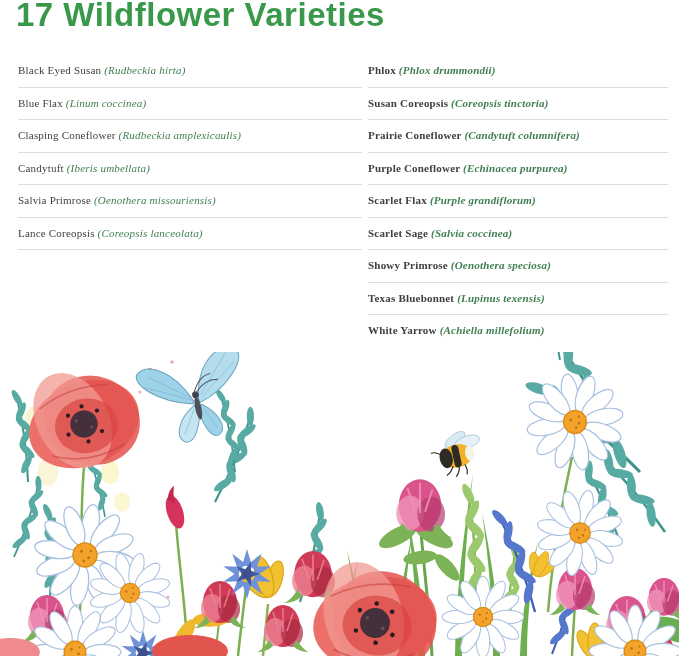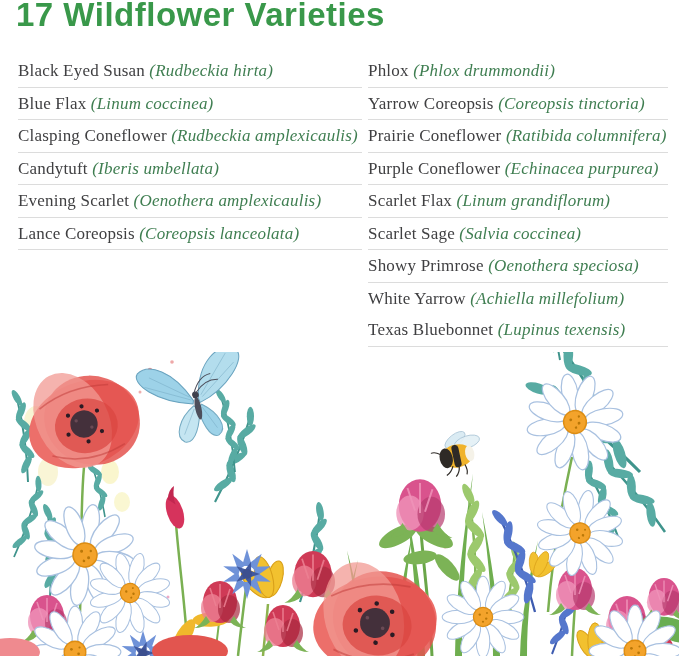--- a/index.html
+++ b/index.html
@@ -8,53 +8,53 @@
     font-family:"Liberation Serif", serif;
   }
   .title{
     position:absolute;left:16px;top:-4px;
     font-family:"Liberation Sans", sans-serif;
     font-weight:700;font-size:33px;letter-spacing:.5px;color:#39984a;
     white-space:nowrap;
   }
   .columns{position:absolute;left:18px;top:55px;display:flex;}
   .col-left{width:344px;margin-right:6px;}
-  .col-right{width:300px;}
+  .col-right{width:300px;font-weight:bold;}
   .row{
     height:31.5px;line-height:31.5px;border-bottom:1px solid #dcdcdc;
-    white-space:nowrap;font-size:17px;color:#3f3f41;letter-spacing:.2px;
+    white-space:nowrap;font-size:11px;color:#3f3f41;letter-spacing:.2px;
   }
   .row.last{border-bottom:none;}
   .sci{font-style:italic;color:#3f7e51;}
   svg.meadow{position:absolute;left:0;top:352px;display:block;}
 </style>
 </head>
 <body>
 
 <div class="title">17 Wildflower Varieties</div>
 
 <div class="columns">
   <div class="col-left">
     <div class="row"><span>Black Eyed Susan</span> <span class="sci">(Rudbeckia hirta)</span></div>
     <div class="row"><span>Blue Flax</span> <span class="sci">(Linum coccinea)</span></div>
     <div class="row"><span>Clasping Coneflower</span> <span class="sci">(Rudbeckia amplexicaulis)</span></div>
     <div class="row"><span>Candytuft</span> <span class="sci">(Iberis umbellata)</span></div>
-    <div class="row"><span>Evening Scarlet</span> <span class="sci">(Oenothera amplexicaulis)</span></div>
+    <div class="row"><span>Salvia Primrose</span> <span class="sci">(Oenothera missouriensis)</span></div>
     <div class="row"><span>Lance Coreopsis</span> <span class="sci">(Coreopsis lanceolata)</span></div>
   </div>
   <div class="col-right">
     <div class="row"><span>Phlox</span> <span class="sci">(Phlox drummondii)</span></div>
-    <div class="row"><span>Yarrow Coreopsis</span> <span class="sci">(Coreopsis tinctoria)</span></div>
-    <div class="row"><span>Prairie Coneflower</span> <span class="sci">(Ratibida columnifera)</span></div>
+    <div class="row"><span>Susan Coreopsis</span> <span class="sci">(Coreopsis tinctoria)</span></div>
+    <div class="row"><span>Prairie Coneflower</span> <span class="sci">(Candytuft columnifera)</span></div>
     <div class="row"><span>Purple Coneflower</span> <span class="sci">(Echinacea purpurea)</span></div>
-    <div class="row"><span>Scarlet Flax</span> <span class="sci">(Linum grandiflorum)</span></div>
+    <div class="row"><span>Scarlet Flax</span> <span class="sci">(Purple grandiflorum)</span></div>
     <div class="row"><span>Scarlet Sage</span> <span class="sci">(Salvia coccinea)</span></div>
     <div class="row"><span>Showy Primrose</span> <span class="sci">(Oenothera speciosa)</span></div>
+    <div class="row"><span>Texas Bluebonnet</span> <span class="sci">(Lupinus texensis)</span></div>
     <div class="row last"><span>White Yarrow</span> <span class="sci">(Achiella millefolium)</span></div>
-    <div class="row"><span>Texas Bluebonnet</span> <span class="sci">(Lupinus texensis)</span></div>
   </div>
 </div>
 
 <svg class="meadow" width="679" height="304" viewBox="0 0 679 304" xmlns="http://www.w3.org/2000/svg">
   <defs>
     <g id="daisy">
       <circle r="26" fill="#dbe6f4" opacity="0.35"></circle>
       <g fill="#ffffff" stroke="#a9c1e0" stroke-width="1.3">
         <ellipse cy="-31" rx="8.5" ry="20"></ellipse>
         <ellipse cy="-31" rx="8.5" ry="20" transform="rotate(30)"></ellipse>

